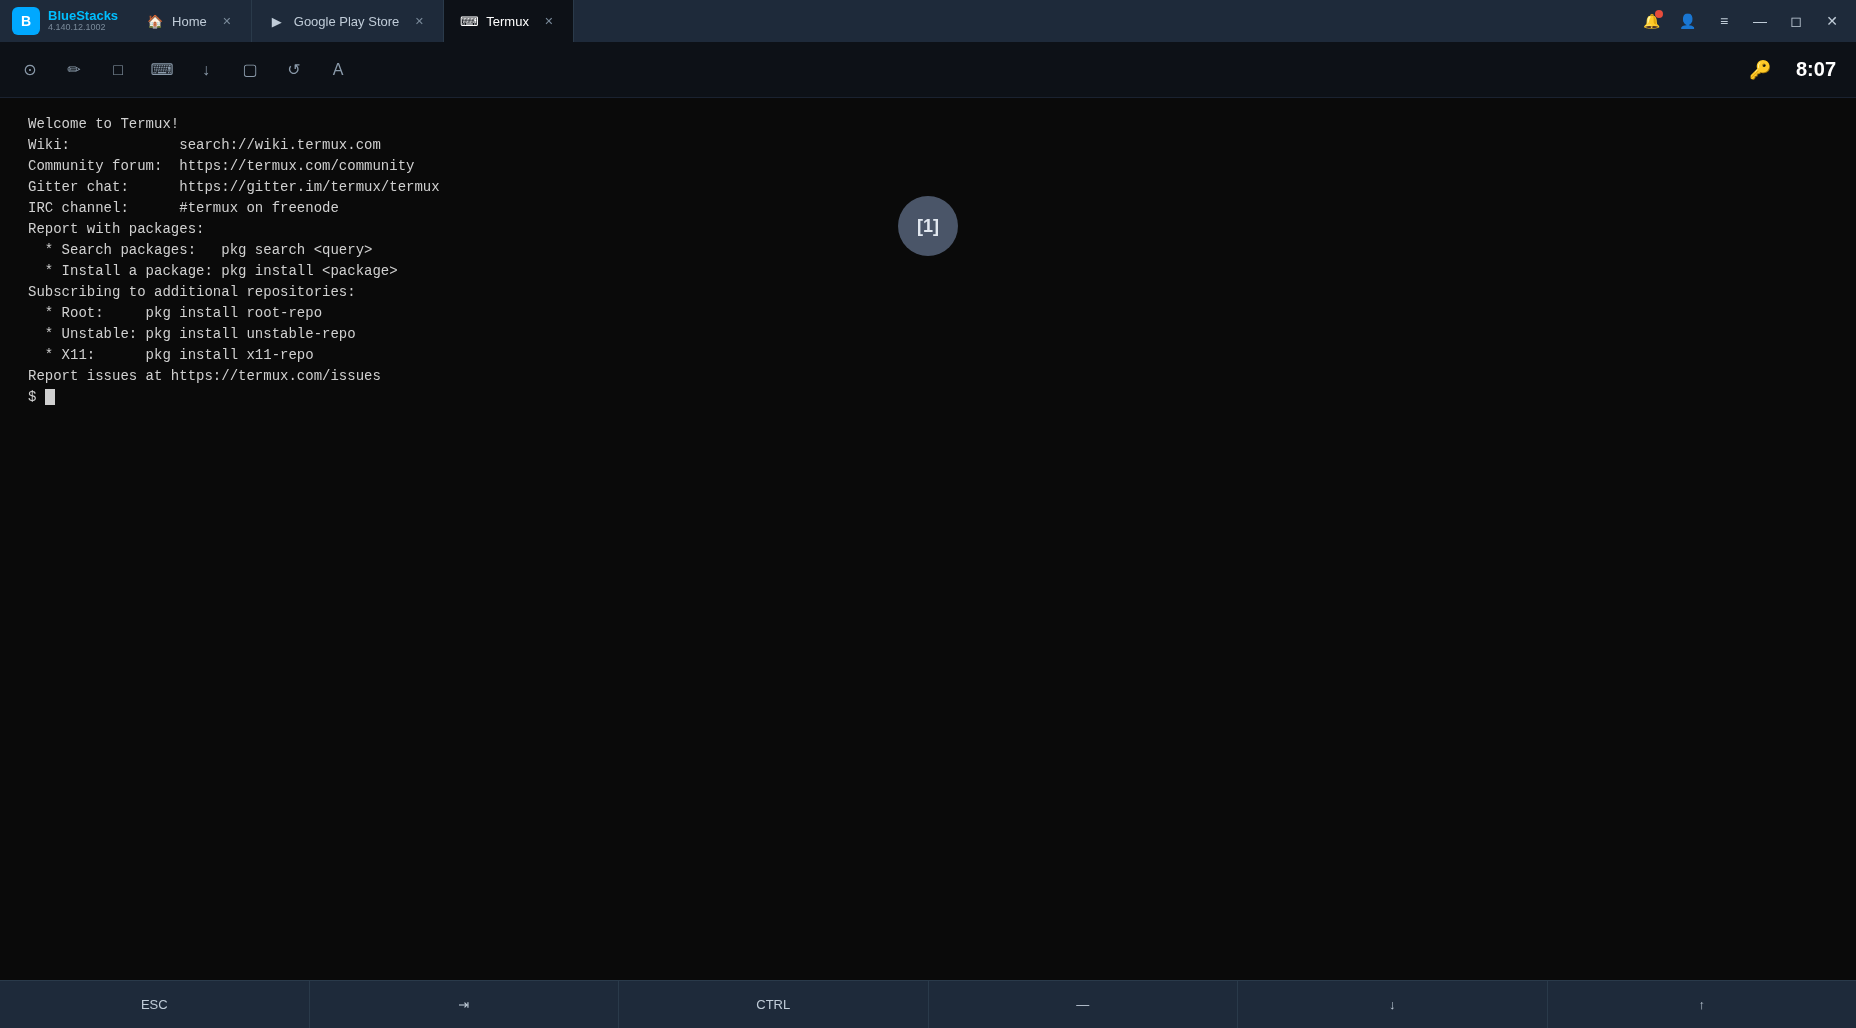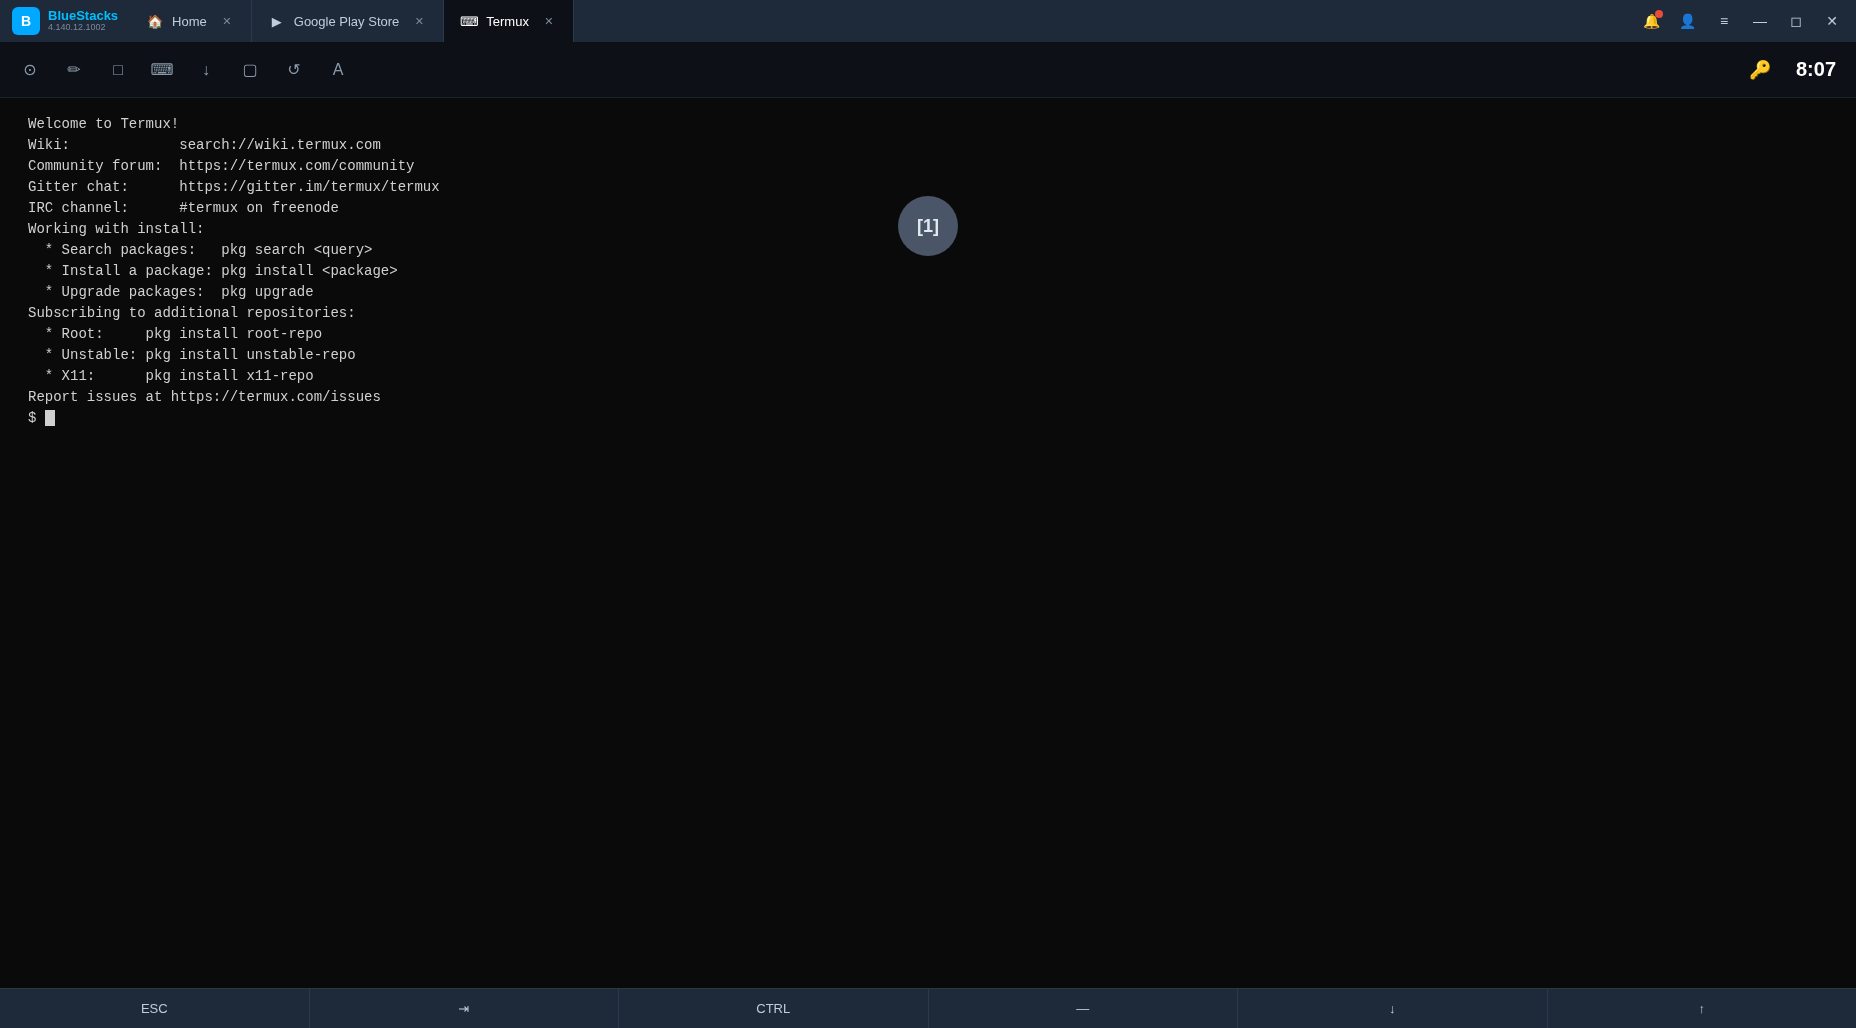--- a/index.html
+++ b/index.html
@@ -192,21 +192,21 @@
       width: 10px;
       height: 16px;
       background: #d0d0d0;
       vertical-align: text-bottom;
       animation: blink 1s step-end infinite;
     }
     @keyframes blink { 50% { opacity: 0; } }
 
     
     .bottombar {
-      height: 40px;
+      height: 48px;
       background: #1e2a3a;
       display: flex;
       align-items: center;
       justify-content: space-between;
       flex-shrink: 0;
       border-top: 1px solid #2a3a4a;
     }
     .bottom-btn {
       flex: 1;
       height: 100%;
@@ -316,25 +316,24 @@
 <div style="flex:1; position:relative; background:#0a0a0a; overflow:hidden;">
   <div class="session-badge">[1]</div>
   <div class="terminal" id="terminal-output">
       <div class="terminal-line">Welcome to Termux!</div>
       <div class="terminal-line"></div>
       <div class="terminal-line">Wiki:             search://wiki.termux.com</div>
       <div class="terminal-line">Community forum:  https://termux.com/community</div>
       <div class="terminal-line">Gitter chat:      https://gitter.im/termux/termux</div>
       <div class="terminal-line">IRC channel:      #termux on freenode</div>
       <div class="terminal-line"></div>
-      <div class="terminal-line">Working with install:</div>
+      <div class="terminal-line">Report with packages:</div>
       <div class="terminal-line"></div>
       <div class="terminal-line">  * Search packages:   pkg search &lt;query&gt;</div>
       <div class="terminal-line">  * Install a package: pkg install &lt;package&gt;</div>
-      <div class="terminal-line">  * Upgrade packages:  pkg upgrade</div>
       <div class="terminal-line"></div>
       <div class="terminal-line">Subscribing to additional repositories:</div>
       <div class="terminal-line"></div>
       <div class="terminal-line">  * Root:     pkg install root-repo</div>
       <div class="terminal-line">  * Unstable: pkg install unstable-repo</div>
       <div class="terminal-line">  * X11:      pkg install x11-repo</div>
       <div class="terminal-line"></div>
       <div class="terminal-line">Report issues at https://termux.com/issues</div>
       <div class="terminal-line"></div>
       <div class="terminal-line">$ <span class="cursor"></span></div>

